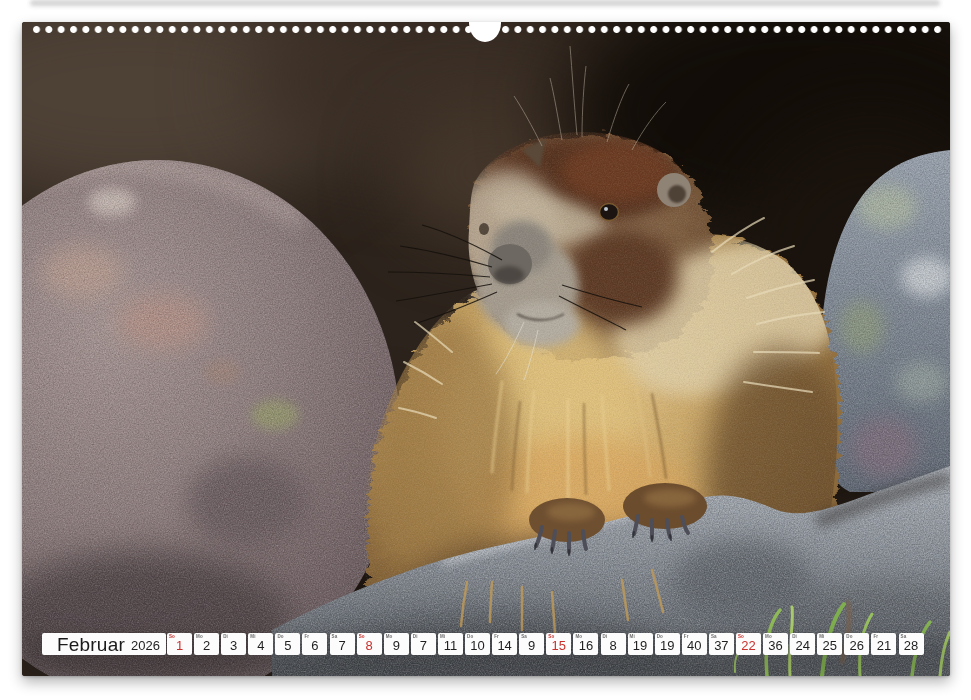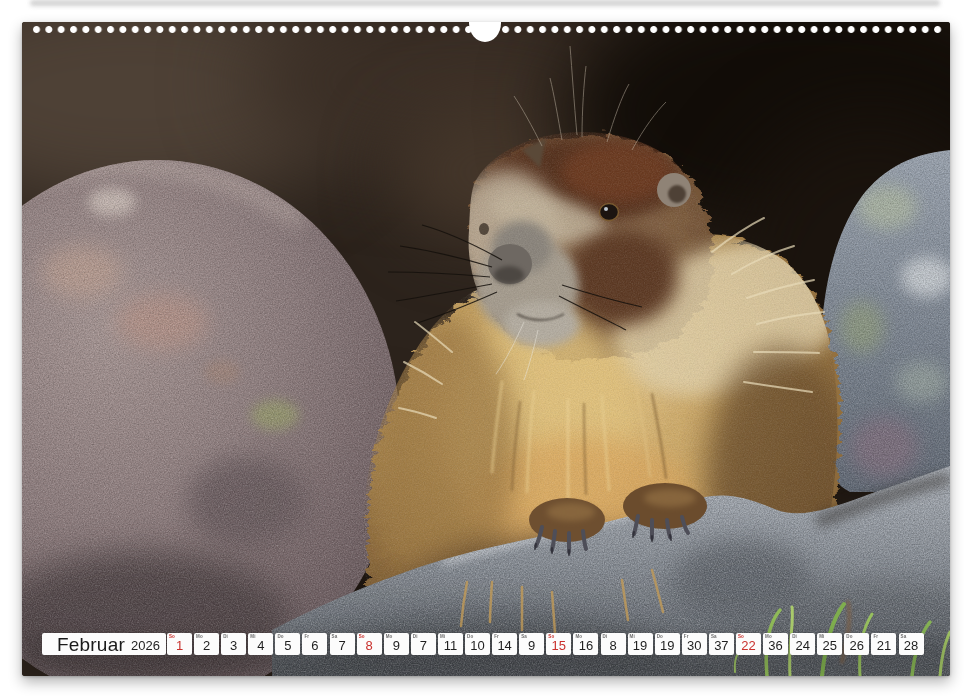--- a/index.html
+++ b/index.html
@@ -362,21 +362,21 @@
           <div class="cell">
             <span class="wd">Mi</span>
             <span class="num">19</span>
           </div>
           <div class="cell">
             <span class="wd">Do</span>
             <span class="num">19</span>
           </div>
           <div class="cell">
             <span class="wd">Fr</span>
-            <span class="num">30</span>
+            <span class="num">40</span>
           </div>
           <div class="cell">
             <span class="wd">Sa</span>
             <span class="num">37</span>
           </div>
           <div class="cell sun">
             <span class="wd">So</span>
             <span class="num">22</span>
           </div>
           <div class="cell">

